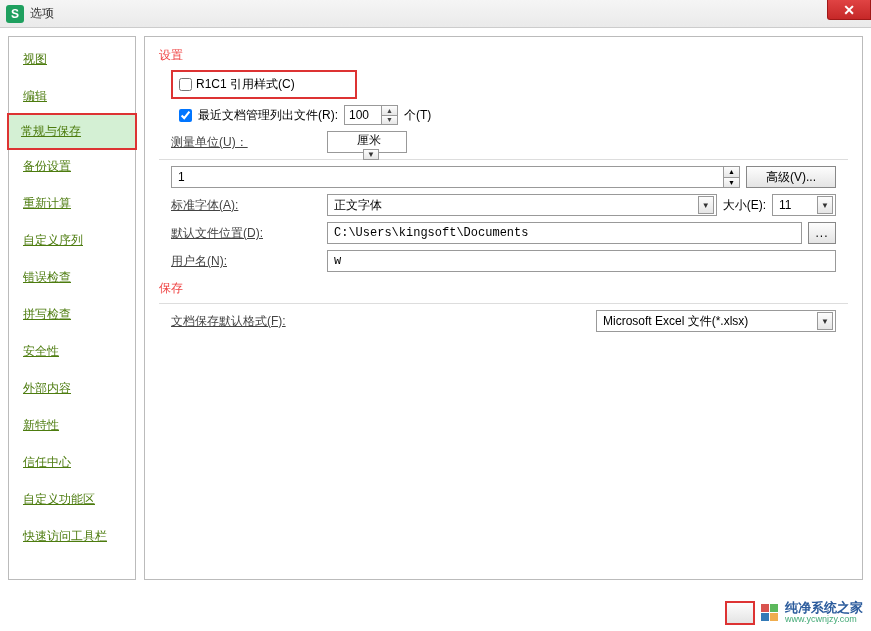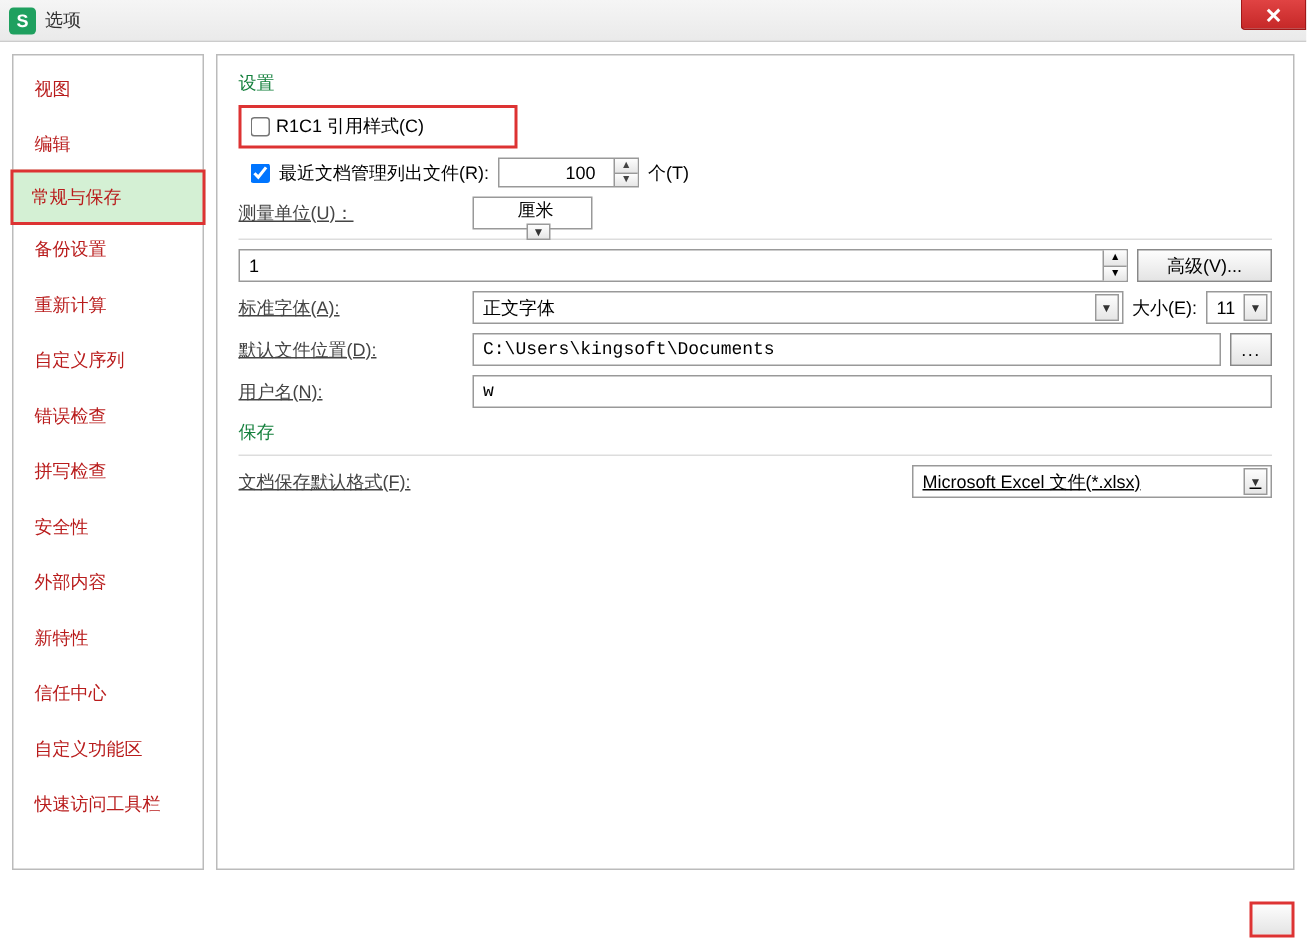--- a/index.html
+++ b/index.html
@@ -47,46 +47,47 @@
       height: 560px;
     }
     .sidebar {
       width: 128px;
       border: 1px solid #bbb;
       background: #fff;
       padding: 4px 0;
     }
     .side-item {
       padding: 10px 14px;
-      color: #b91c1c;
+      color: #4d7c0f;
       cursor: pointer;
+      text-decoration: underline;
     }
     .side-item.active {
       background: #d4f0d4;
       border: 2px solid #d33;
       margin: -2px;
       padding: 8px 12px;
       position: relative;
       z-index: 2;
     }
     .content {
       flex: 1;
       border: 1px solid #bbb;
       background: #fff;
       padding: 10px 14px;
       position: relative;
     }
     .group-label {
-      color: #15803d;
+      color: #ef4444;
       margin-bottom: 6px;
     }
     .row {
       display: flex;
       align-items: center;
-      margin: 6px 0;
+      margin: 6px 12px;
       gap: 6px;
     }
     .row-label {
       width: 150px;
       color: #444;
       white-space: nowrap;
       text-decoration: underline;
     }
     .cb { width: 13px; height: 13px; }
     .highlight-box {
@@ -94,21 +95,20 @@
       padding: 4px 60px 4px 6px;
       display: inline-flex;
       align-items: center;
       gap: 4px;
     }
     .spinner {
       display: inline-flex;
       border: 1px solid #999;
       background: #fff;
       height: 20px;
-      padding-left: 40px;
     }
     .spinner input {
       border: none; width: 36px; padding: 0 4px; font-size: 12px;
       outline: none;
     }
     .spinner .arrows {
       width: 16px; border-left: 1px solid #999;
       display: flex; flex-direction: column;
     }
     .spinner .arrows span {
@@ -248,21 +248,21 @@
       <div class="btn">高级(V)...</div>
     </div>
 
     <div class="row">
       <span class="row-label">标准字体(A):</span>
       <div class="select col-fill">
         <span class="sval">正文字体</span>
         <div class="sarrow">▼</div>
       </div>
       <span>大小(E):</span>
-      <div class="select" style="width:44px;">
+      <div class="select" style="width:64px;">
         <span class="sval">11</span>
         <div class="sarrow">▼</div>
       </div>
     </div>
 
     <div class="row">
       <span class="row-label">默认文件位置(D):</span>
       <div class="textfield col-fill">C:\Users\kingsoft\Documents</div>
       <div class="browse-btn">...</div>
     </div>
@@ -271,23 +271,35 @@
       <span class="row-label">用户名(N):</span>
       <div class="textfield col-fill">w</div>
     </div>
 
     <div class="group-label" style="margin-top:8px;">保存</div>
     <hr class="sep">
 
     <div class="row">
       <span class="row-label">文档保存默认格式(F):</span>
       <div class="col-fill"></div>
-      <div class="select" style="width:240px;text-decoration:underline;">
+      <div class="select" style="width:240px;">
         <span class="sval">Microsoft Excel 文件(*.xlsx)</span>
         <div class="sarrow">▼</div>
       </div>
     </div>
   </div>
 </div>
 
 <div class="bottom-bar">
   <div class="hl-bottom"></div>
+  <div class="watermark">
+    <div class="wm-icon">
+      <span style="background:#d9534f"></span>
+        <span style="background:#5cb85c"></span>
+      <span style="background:#337ab7"></span>
+        <span style="background:#f0ad4e"></span>
+    </div>
+    <div class="wm-text">
+      <span class="wm-main">纯净系统之家</span>
+      <span class="wm-sub">www.ycwnjzy.com</span>
+    </div>
+  </div>
 </div>
 
 </body></html>

